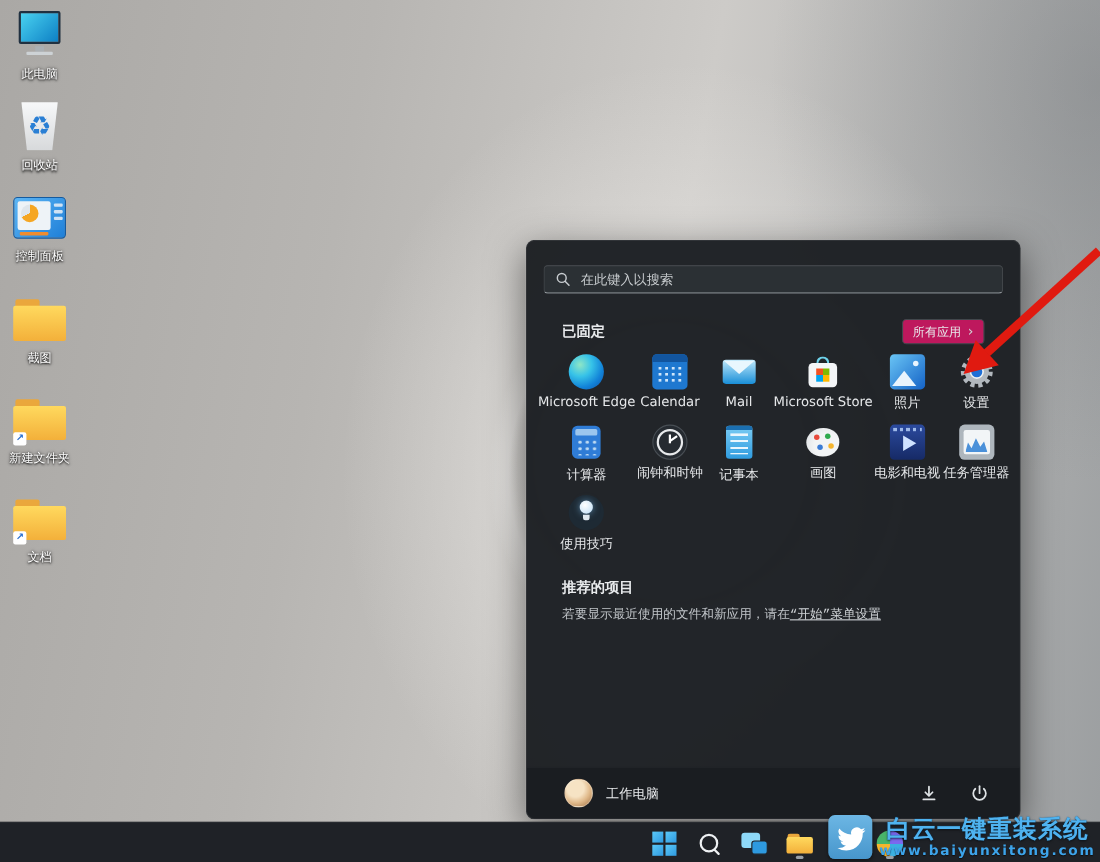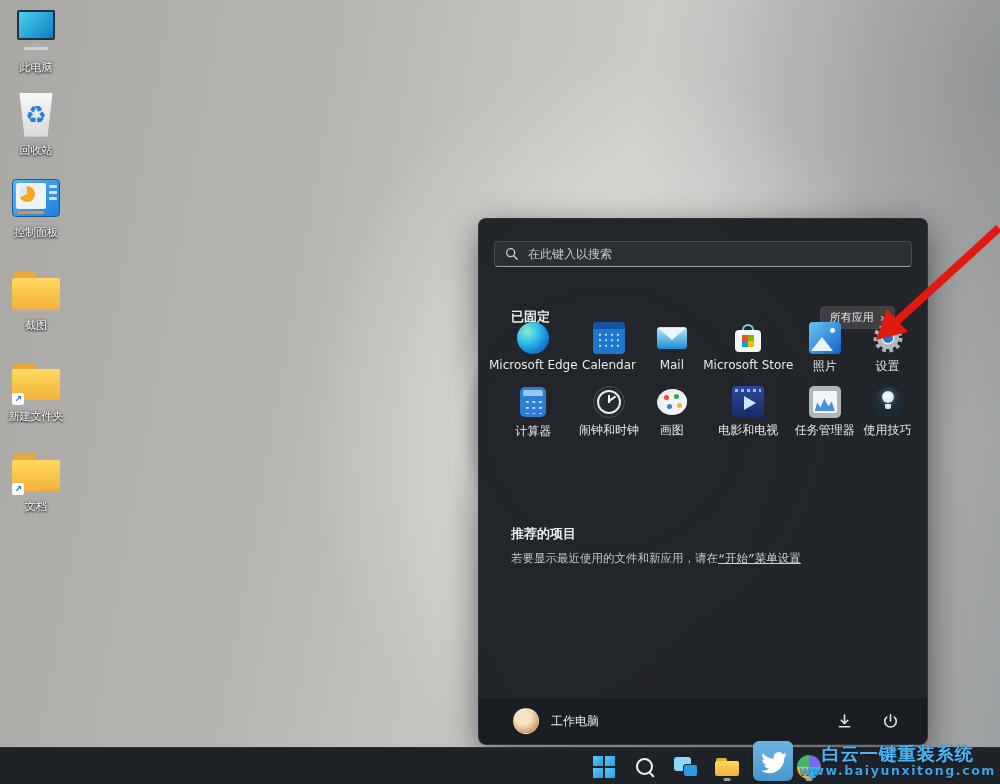--- a/index.html
+++ b/index.html
@@ -55,24 +55,24 @@
   
   .start-menu{ position:absolute; left:478px; top:218px; width:450px; height:527px;
     background:rgba(30,34,38,.985); border:1px solid rgba(255,255,255,.07); border-radius:8px;
     box-shadow:0 10px 34px rgba(0,0,0,.5); z-index:10; color:#e8eaec;}
   .search-box{ position:absolute; left:15px; top:22px; width:418px; height:26px;
     background:#2b3034; border:1px solid #45494d; border-bottom:1px solid #9aa0a4;
     border-radius:4px; display:flex; align-items:center; gap:9px; padding:0 10px; cursor:text;}
   .search-box svg{ flex:0 0 auto; }
   .search-ph{ font-size:12px; color:#c9cdd0; }
 
-  .pinned-head{ position:absolute; left:32px; right:32px; top:88px; height:20px;
+  .pinned-head{ position:absolute; left:32px; right:32px; top:72px; height:20px;
     display:flex; align-items:center; justify-content:space-between;}
   .pinned-title{ font-size:13px; font-weight:bold; }
-  .all-apps{ background:#404040; border:1px solid #42474c; color:#e8eaec; border-radius:4px;
+  .all-apps{ background:#be185d; border:1px solid #42474c; color:#e8eaec; border-radius:4px;
     font-size:11px; padding:3px 9px; display:flex; align-items:center; gap:6px; cursor:pointer;
     font-family:inherit;}
   .all-apps .chev{ font-size:13px; line-height:1; color:#cfd3d6;}
 
   .app-grid{ position:absolute; left:10px; top:100px; width:430px;
     display:grid; grid-template-columns:repeat(6,1fr); row-gap:2px;}
   .app{ height:62px; text-align:center; padding-top:3px; border-radius:4px; cursor:pointer; position:relative;}
   .ai{ width:32px; height:32px; margin:0 auto 4px; position:relative; }
   .al{ font-size:12px; color:#e6e8ea; white-space:nowrap; }
 
@@ -186,21 +186,21 @@
   .tb-chrome::after{ content:""; position:absolute; inset:8px; background:#4a90e2; border-radius:50%;}
   .tb-app{ width:24px; height:24px; border-radius:50%;
     background:conic-gradient(#7b68ee 0 25%, #3ab0e0 0 50%, #f5b52e 0 75%, #48b46a 0);}
 
   
   .watermark{ position:absolute; right:0px; bottom:0px; z-index:60; display:flex; align-items:center; gap:6px;
     padding:2px 4px 3px 2px;}
   .wm-bird{ width:40px; height:40px; border-radius:6px; background:linear-gradient(180deg,#6cb6e4,#4796cc);
     display:flex; align-items:center; justify-content:center; box-shadow:0 1px 3px rgba(0,0,0,.4);}
   .wm-texts{ display:flex; flex-direction:column; align-items:center; line-height:1.05;}
-  .wm-title{ font-size:18px; font-weight:bold; color:#4fb3f0; letter-spacing:1px;
+  .wm-title{ font-size:22px; font-weight:bold; color:#4fb3f0; letter-spacing:1px;
     text-shadow:0 1px 2px rgba(0,0,0,.65), 0 0 1px #1b6fb0;}
   .wm-url{ font-size:12.5px; color:#3da4ea; letter-spacing:1.6px; font-weight:bold;
     text-shadow:0 1px 1px rgba(0,0,0,.6);}
 </style>
 </head>
 <body>
 
 <div class="screen">
 
   <div class="dicons">
@@ -319,20 +319,26 @@
       </div>
       <div class="app">
         <div class="ai clock-icon">
             <i class="ring"></i>
             <i class="h1"></i>
             <i class="h2"></i>
           </div>
         <div class="al">闹钟和时钟</div>
       </div>
       <div class="app">
+        <div class="ai">
+            <div class="notepad-icon"></div>
+          </div>
+        <div class="al">记事本</div>
+      </div>
+      <div class="app">
         <div class="ai paint-icon">
             <i class="pal"></i>
             <i class="dots"></i>
           </div>
         <div class="al">画图</div>
       </div>
       <div class="app">
         <div class="ai movies-icon"></div>
         <div class="al">电影和电视</div>
       </div>

